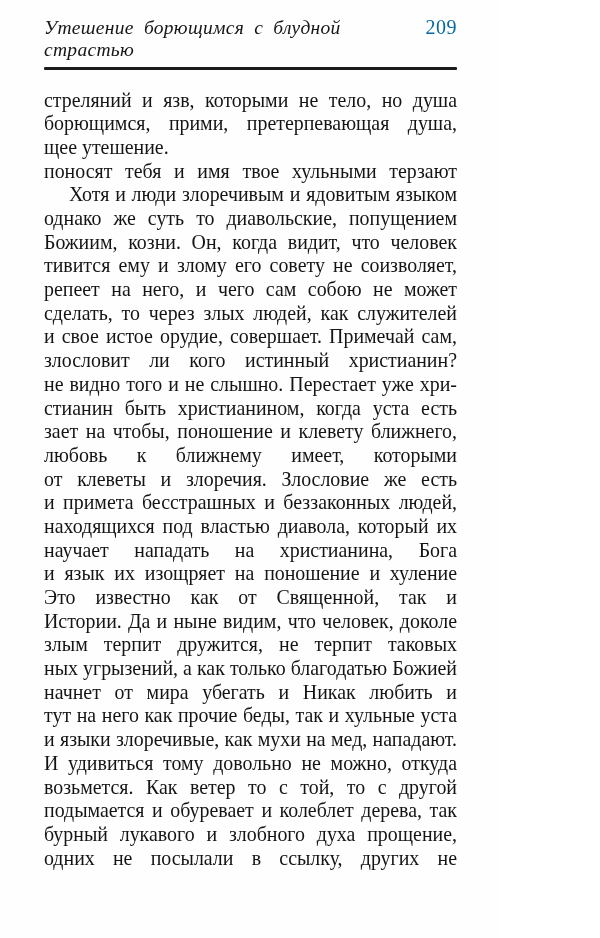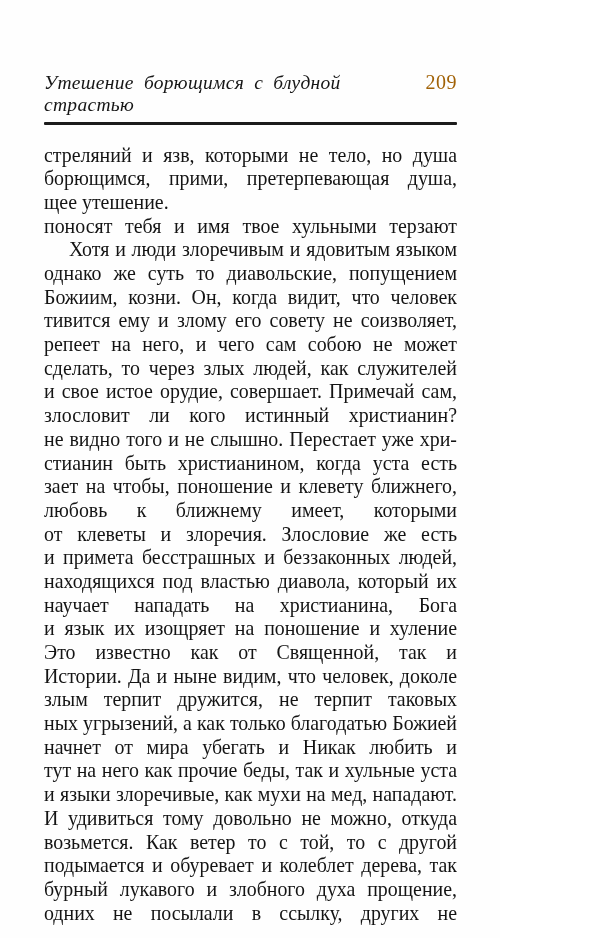--- a/index.html
+++ b/index.html
@@ -8,41 +8,40 @@
     background: #ffffff;
   }
   .page {
     position: relative;
     width: 500px;
     height: 938px;
     box-sizing: border-box;
     background: #fefefe;
     color: #141414;
     font-family: "Liberation Serif", serif;
-    padding: 38px 43px 0 44px;
+    padding: 16px 43px 0 44px;
     overflow: hidden;
   }
   .running-header {
     display: flex;
     justify-content: space-between;
     align-items: baseline;
     padding-bottom: 6px;
   }
   .running-header .title {
     font-style: italic;
     font-size: 19.5px;
     word-spacing: 5px;
     letter-spacing: 0.3px;
     color: #161616;
   }
   .running-header .pagenum {
     font-size: 20px;
     letter-spacing: 0.5px;
-    color: #a16207;
-    margin-top: 33px;
+    color: #0369a1;
   }
   .header-rule {
     height: 2.6px;
     background: #1c1c1c;
     border-radius: 1px;
   }
   .body-text {
     margin-top: 19px;
     font-size: 19.9px;
     line-height: 23.7px;

